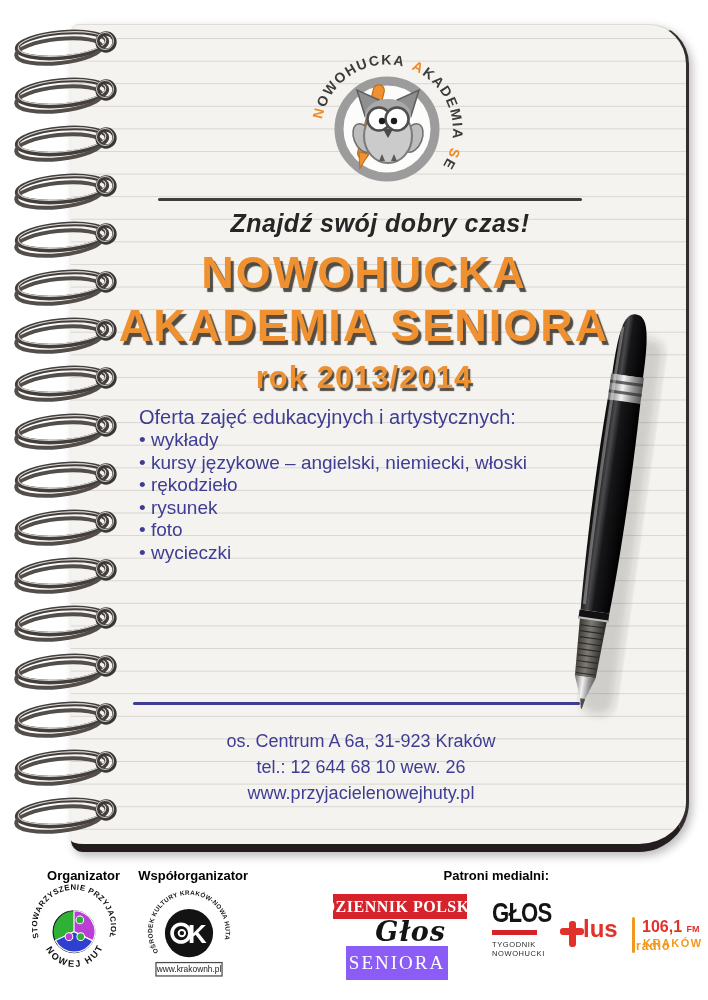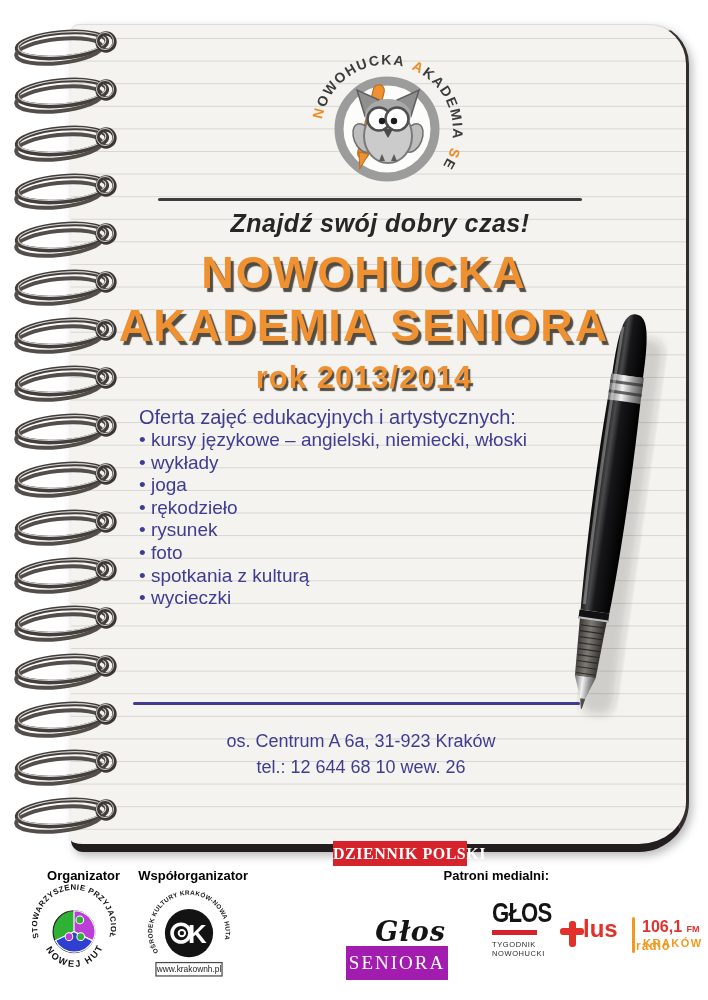--- a/index.html
+++ b/index.html
@@ -55,28 +55,28 @@
 
   
   .footer-label{position:absolute;font-size:13px;font-weight:bold;color:#000000;text-align:right;}
   .lbl-org{left:30px;top:868px;width:90px;}
   .lbl-coorg{left:128px;top:868px;width:120px;}
   .lbl-patrons{left:419px;top:868px;width:130px;}
 
   .spnh{position:absolute;left:32px;top:884px;width:84px;height:92px;}
   .oklogo{position:absolute;left:144px;top:884px;width:90px;height:100px;}
 
-  .dp-box{position:absolute;left:333px;top:841px;width:134px;height:25px;background:#d6232b;
-          display:flex;align-items:center;}
+  .dp-box{position:absolute;left:333px;top:894px;width:134px;height:25px;background:#d6232b;
+          display:flex;align-items:center;justify-content:center;}
   .dp-box span{color:#fff;font-family:"Liberation Serif",serif;font-weight:bold;font-size:16px;letter-spacing:.5px;white-space:nowrap;}
 
   .gs{position:absolute;left:346px;top:918px;width:104px;height:66px;}
   .gs .script{position:absolute;right:4px;top:-2px;font-family:"DejaVu Serif",serif;font-style:italic;font-weight:bold;
               font-size:27px;color:#141414;z-index:2;letter-spacing:1px;}
-  .gs .band{position:absolute;left:0;top:28px;width:102px;height:34px;background:#a21caf;
+  .gs .band{position:absolute;left:0;top:28px;width:102px;height:34px;background:#8b5cf6;
             display:flex;align-items:center;justify-content:center;}
   .gs .band span{color:#fff;font-family:"Liberation Serif",serif;font-size:19px;letter-spacing:2px;}
 
   .gt{position:absolute;left:492px;top:900px;width:60px;height:66px;}
   .gt .name{font-size:27px;font-weight:900;color:#141414;letter-spacing:-1px;
             transform:scaleX(.82);transform-origin:left top;line-height:27px;}
   .gt .bar{width:45px;height:5px;background:#d6232b;margin-top:3px;}
   .gt .sub{font-size:7.5px;color:#2a2a2a;letter-spacing:.6px;margin-top:5px;line-height:9px;}
 
   .pr{position:absolute;left:560px;top:913px;width:132px;height:50px;}
@@ -162,36 +162,35 @@
 
   <div class="title">
     <span class="l1">NOWOHUCKA</span>
     <span class="l2">AKADEMIA SENIORA</span>
     <span class="l3">rok 2013/2014</span>
   </div>
 
   <div class="offer ink">
     <div class="heading">Oferta zajęć edukacyjnych i artystycznych:</div>
     <ul>
+      <li>wykłady</li>
       <li>kursy językowe – angielski, niemiecki, włoski</li>
-      <li>wykłady</li>
-      <li>joga</li>
       <li>rękodzieło</li>
       <li>rysunek</li>
       <li>foto</li>
-      <li>spotkania z kulturą</li>
       <li>wycieczki</li>
     </ul>
   </div>
 
   <div class="signup-rule"></div>
 
   <div class="address ink">
     <div>os. Centrum A 6a, 31-923 Kraków</div>
     <div>tel.: 12 644 68 10 wew. 26</div>
+    <div>www.przyjacielenowejhuty.pl</div>
   </div>
 
   <svg class="pen" viewBox="0 0 152 420" aria-hidden="true">
     <defs>
       <linearGradient id="penBlack" x1="0" y1="0" x2="1" y2="0">
         <stop offset="0" stop-color="#050505"></stop>
           <stop offset="0.28" stop-color="#4a4a4c"></stop>
         <stop offset="0.45" stop-color="#17171a"></stop>
           <stop offset="1" stop-color="#000000"></stop>
       </linearGradient>

